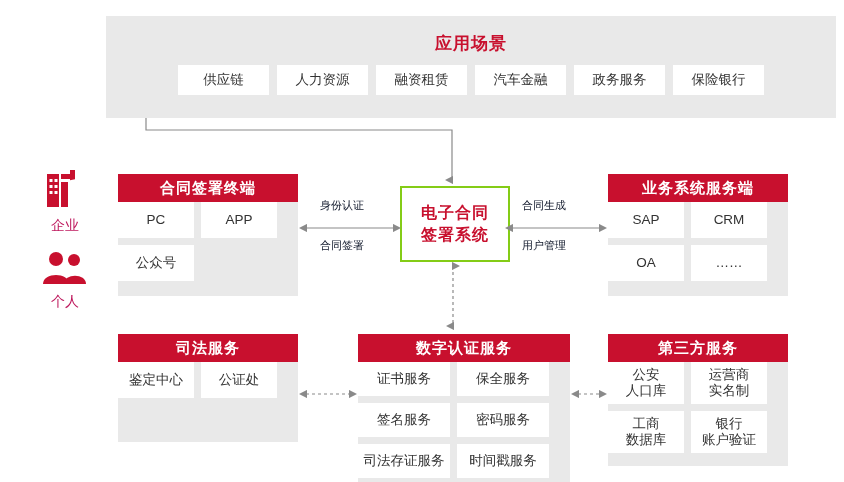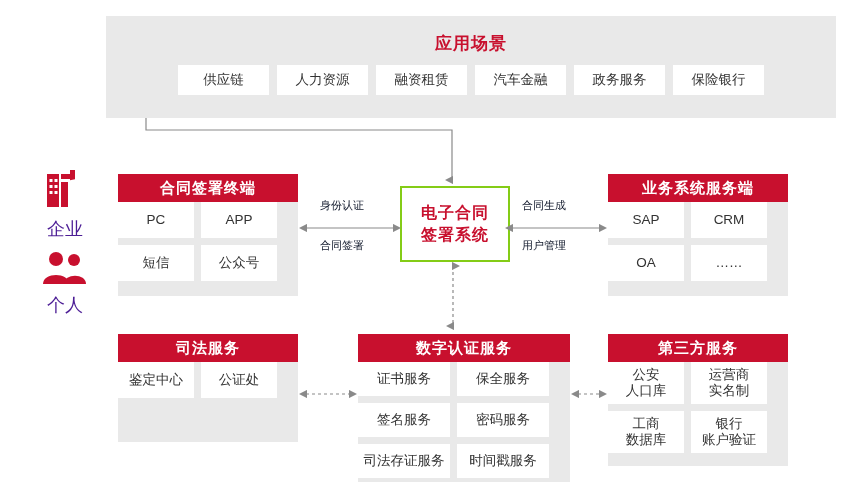--- a/index.html
+++ b/index.html
@@ -128,22 +128,22 @@
   .actor {
     position: absolute;
     width: 62px;
     text-align: center;
   }
   .actor .glyph {
     color: #c8102e;
     line-height: 1;
   }
   .actor .caption {
-    font-size: 18px;
-    color: #4c1d95;
+    font-size: 14px;
+    color: #be185d;
     margin-top: 4px;
   }
   #actor-company { left: 34px; top: 170px; }
   #actor-person  { left: 34px; top: 250px; }
 
   
   .conn-label {
     position: absolute;
     font-size: 11px;
     color: #0f172a;
@@ -217,21 +217,20 @@
   <div class="conn-label" id="lbl-identity">身份认证</div>
   <div class="conn-label" id="lbl-sign">合同签署</div>
   <div class="conn-label" id="lbl-generate">合同生成</div>
   <div class="conn-label" id="lbl-usermgmt">用户管理</div>
 
   <div class="module" id="m-terminal">
     <div class="module-head">合同签署终端</div>
     <div class="cells">
       <div class="cell">PC</div>
       <div class="cell">APP</div>
-      <div class="cell">短信</div>
       <div class="cell">公众号</div>
     </div>
   </div>
 
   <div class="module" id="m-business">
     <div class="module-head">业务系统服务端</div>
     <div class="cells">
       <div class="cell">SAP</div>
       <div class="cell">CRM</div>
       <div class="cell">OA</div>

